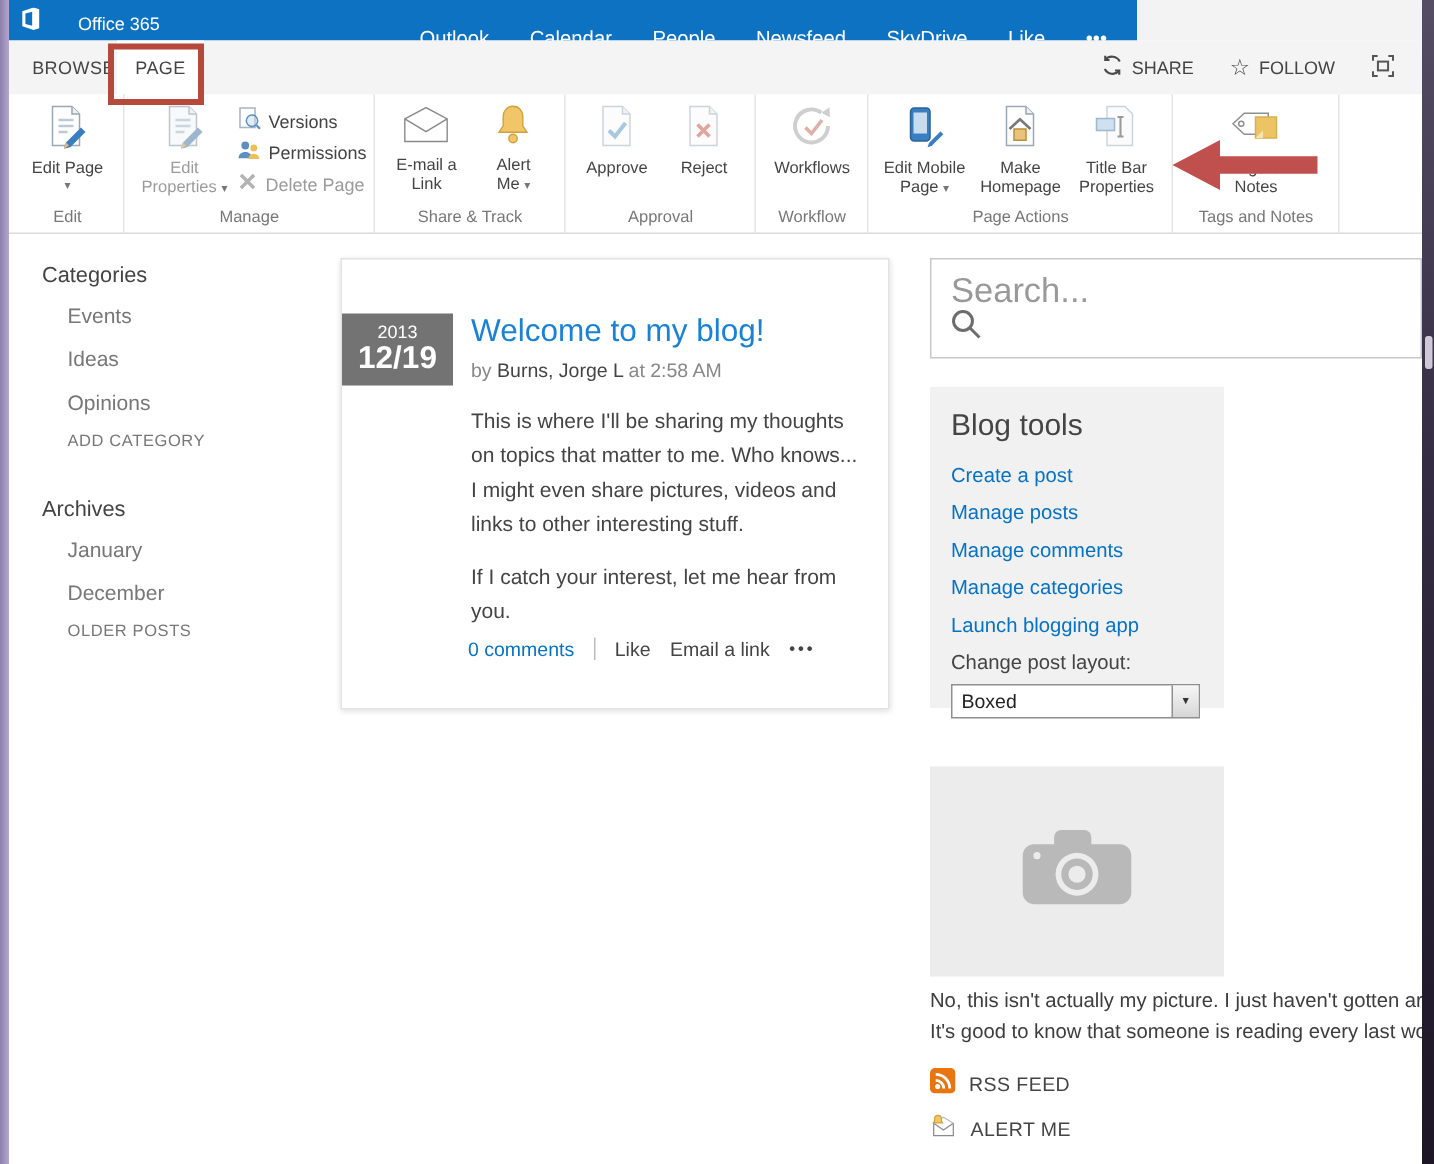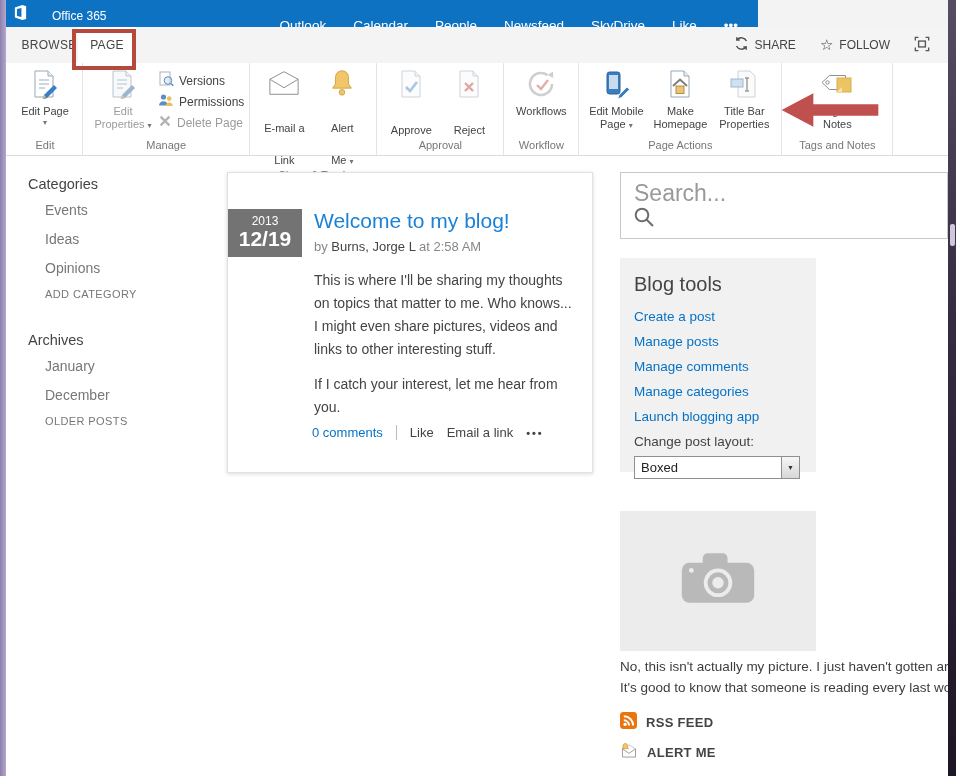--- a/index.html
+++ b/index.html
@@ -42,21 +42,21 @@
   .rgroup { display:flex; flex-direction:column; border-right:1px solid #e4e4e4; padding:3px 5px 0 5px; }
   .rgroup-content { flex:1; display:flex; align-items:flex-start; }
   .rgroup-label { text-align:center; font-size:11px; color:#777; padding:1px 2px 4px; white-space:nowrap; }
   .bigbtn { width:64px; display:flex; flex-direction:column; align-items:center; font-size:11px; color:#444; text-align:center; padding-top:3px; line-height:13px; cursor:pointer; }
   .bigbtn svg { margin-bottom:3px; }
   .btn-caret { font-size:8px; color:#777; line-height:8px; margin-top:1px; }
   .inline-caret { font-size:8px; color:#777; }
   .grayed { color:#9b9b9b; }
   .small-col { display:flex; flex-direction:column; justify-content:flex-start; padding-top:4px; }
   .smallbtn { display:flex; align-items:center; gap:5px; font-size:12px; color:#444; height:21px; cursor:pointer; white-space:nowrap; }
-  .narrow { width:58px;gap:19px; }
+  .narrow { width:58px; }
   .wide { width:70px; }
 
   
   #left-nav { left:28px; top:176px; width:180px; }
   .nav-h { font-size:14.5px; color:#444; margin-bottom:9px; }
   .nav-item { font-size:14px; color:#777; margin:0 0 10px 17px; line-height:19px; cursor:pointer; }
   .nav-caps { font-size:11px; color:#777; margin:2px 0 0 17px; letter-spacing:.4px; cursor:pointer; }
   #archives-h { margin-top:32px; }
 
   
@@ -84,21 +84,21 @@
   .bt-link { display:block; font-size:13.5px; color:#0672c6; margin-bottom:10px; cursor:pointer; }
   #change-layout-label { font-size:13.5px; color:#444; margin:3px 0 7px; }
   #layout-select { width:166px; height:23px; background:#fff; border:1px solid #8f8f8f; display:flex; align-items:stretch; cursor:pointer; }
   #layout-value { flex:1; font-size:13px; color:#222; padding:3px 0 0 6px; }
   #layout-arrow { width:18px; background:linear-gradient(180deg,#f6f6f6,#d7d7d7); border-left:1px solid #8f8f8f; display:flex; align-items:center; justify-content:center; font-size:7px; color:#333; }
 
   #photo-box { left:620px; top:511px; width:196px; height:140px; background:#ececec; display:flex; align-items:center; justify-content:center; }
   #photo-caption { left:620px; top:656px; width:328px; font-size:13.5px; color:#3d3d3d; line-height:21px; }
   #photo-caption div { white-space:nowrap; overflow:hidden; }
 
-  .feed-row { left:620px; display:flex; align-items:center; gap:9px; font-size:13px; color:#444; letter-spacing:.3px; cursor:pointer;font-weight:bold; }
+  .feed-row { left:620px; display:flex; align-items:center; gap:9px; font-size:13px; color:#444; letter-spacing:.3px; cursor:pointer; }
   #rss-row { top:712px; }
   #alert-row { top:742px; }
 </style>
 </head>
 <body>
 
 <div id="app">
 
   <div id="suite-bar" class="abs">
     <div id="suite-blue" class="abs">

